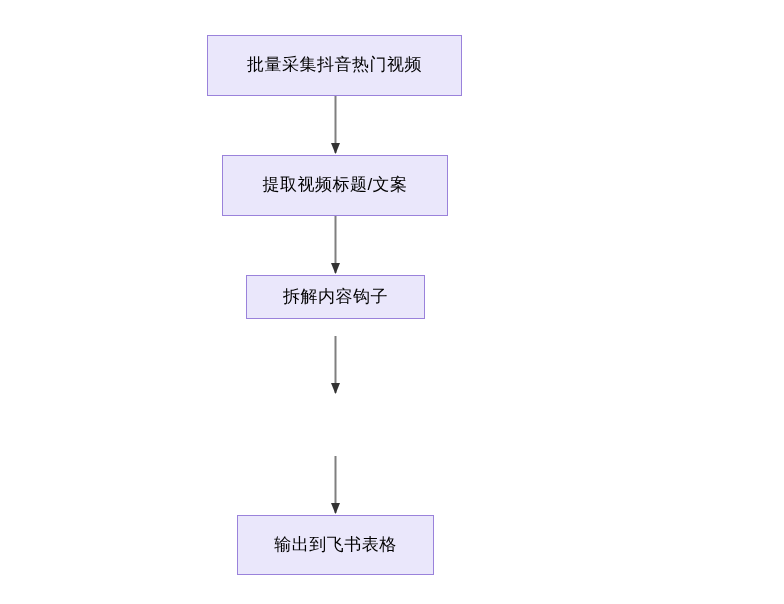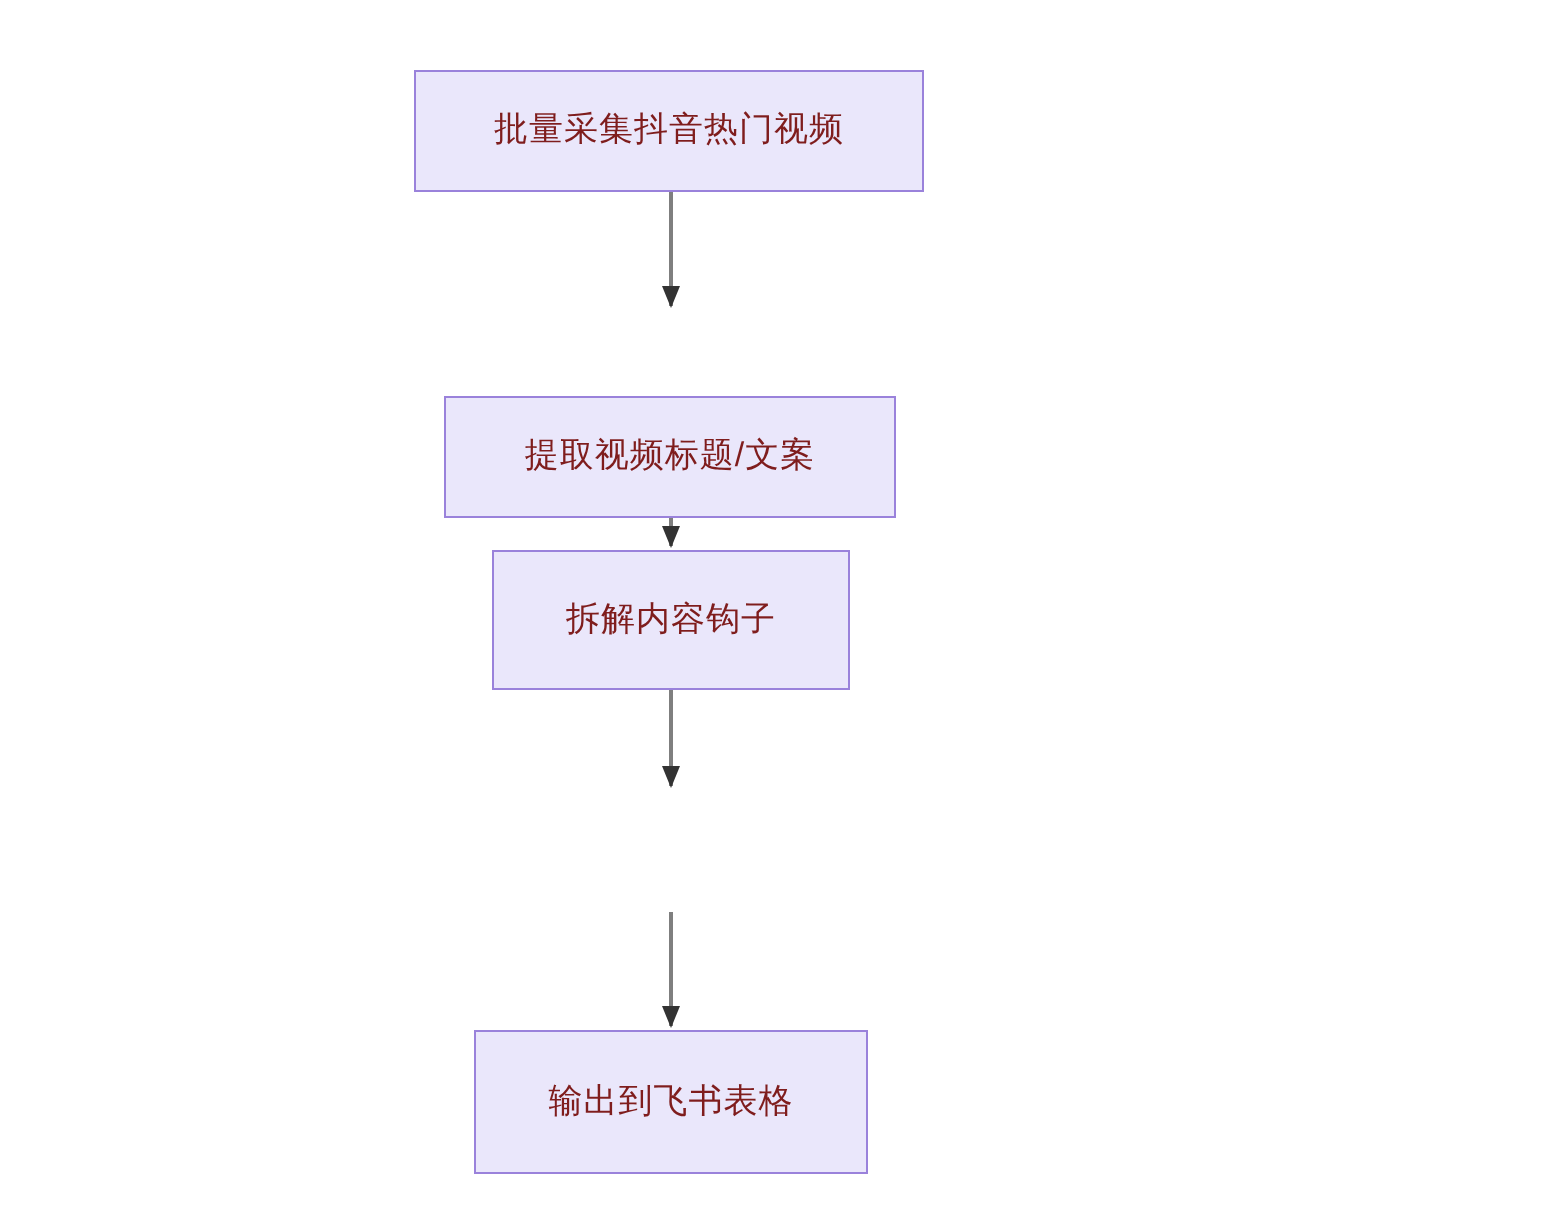--- a/index.html
+++ b/index.html
@@ -33,21 +33,21 @@
     background: #eae7fb;
     border: 1px solid #9a82db;
     display: flex;
     align-items: center;
     justify-content: center;
     border-radius: 0px;
   }
   .node-label {
     font-size: 17px;
     line-height: 1.2;
-    color: #7f1d1d;
+    color: #000000;
     letter-spacing: 0.5px;
     white-space: nowrap;
     text-align: center;
   }
 </style>
 </head>
 <body>
 
 <div id="flowchart-canvas">
 
@@ -64,26 +64,26 @@
 
     <line x1="335.5" y1="336" x2="335.5" y2="393" stroke="#7f7f7f" stroke-width="2" marker-end="url(#arrowhead)"></line>
 
     <line x1="335.5" y1="456" x2="335.5" y2="513" stroke="#7f7f7f" stroke-width="2" marker-end="url(#arrowhead)"></line>
   </svg>
 
   <div class="node" style="left:207px; top:35px; width:255px; height:61px;">
     <span class="node-label">批量采集抖音热门视频</span>
   </div>
 
-  <div class="node" style="left:222px; top:155px; width:226px; height:61px;margin-top:43px;">
+  <div class="node" style="left:222px; top:155px; width:226px; height:61px;">
     <span class="node-label">提取视频标题/文案</span>
   </div>
 
-  <div class="node" style="left:246px; top:275px; width:179px; height:70px;">
+  <div class="node" style="left:246px; top:275px; width:179px; height:44px;">
     <span class="node-label">拆解内容钩子</span>
   </div>
 
 
-  <div class="node" style="left:237px; top:515px; width:197px; height:72px;">
+  <div class="node" style="left:237px; top:515px; width:197px; height:60px;">
     <span class="node-label">输出到飞书表格</span>
   </div>
 
 </div>
 
 </body></html>

